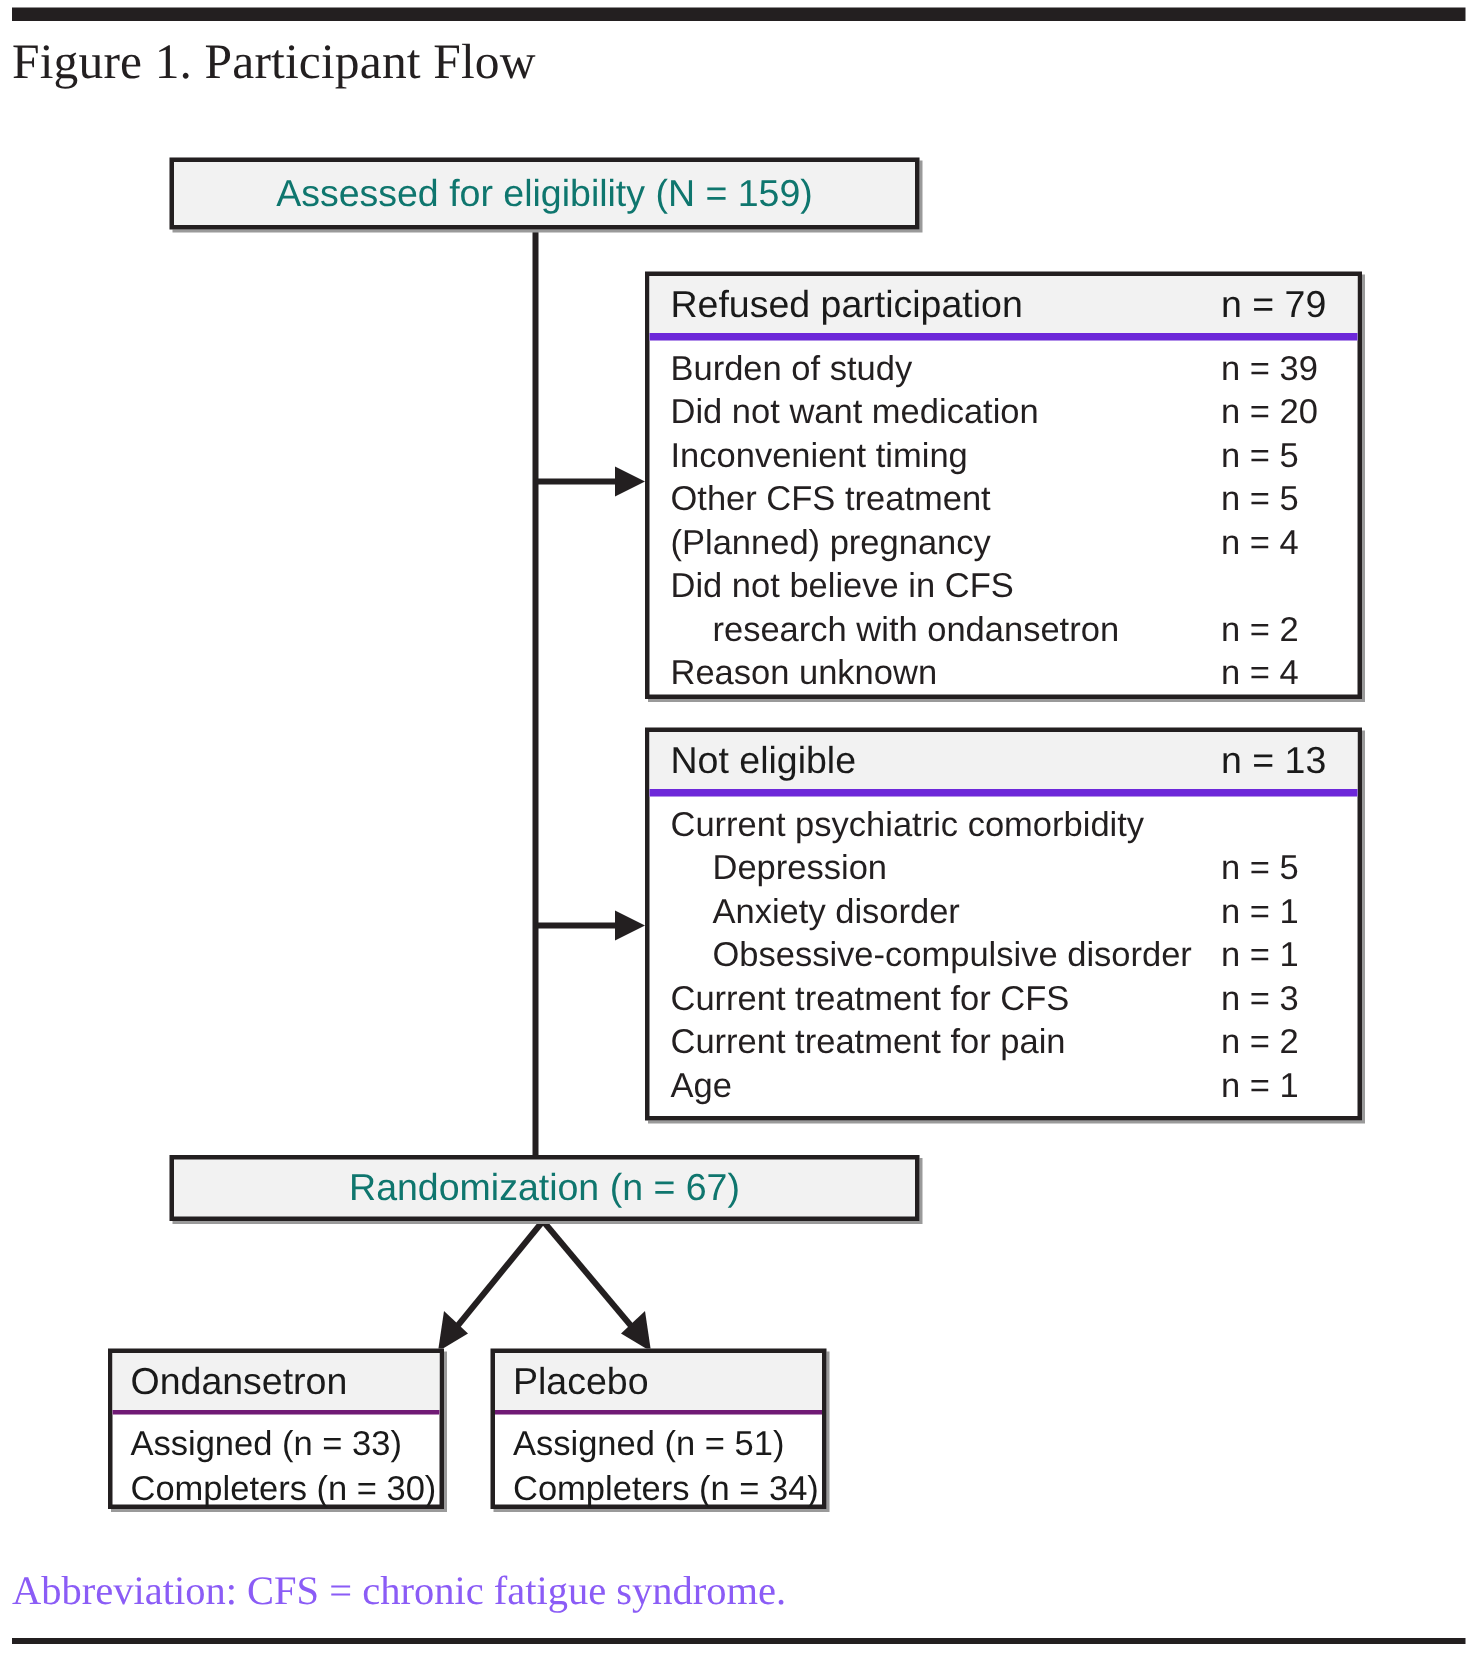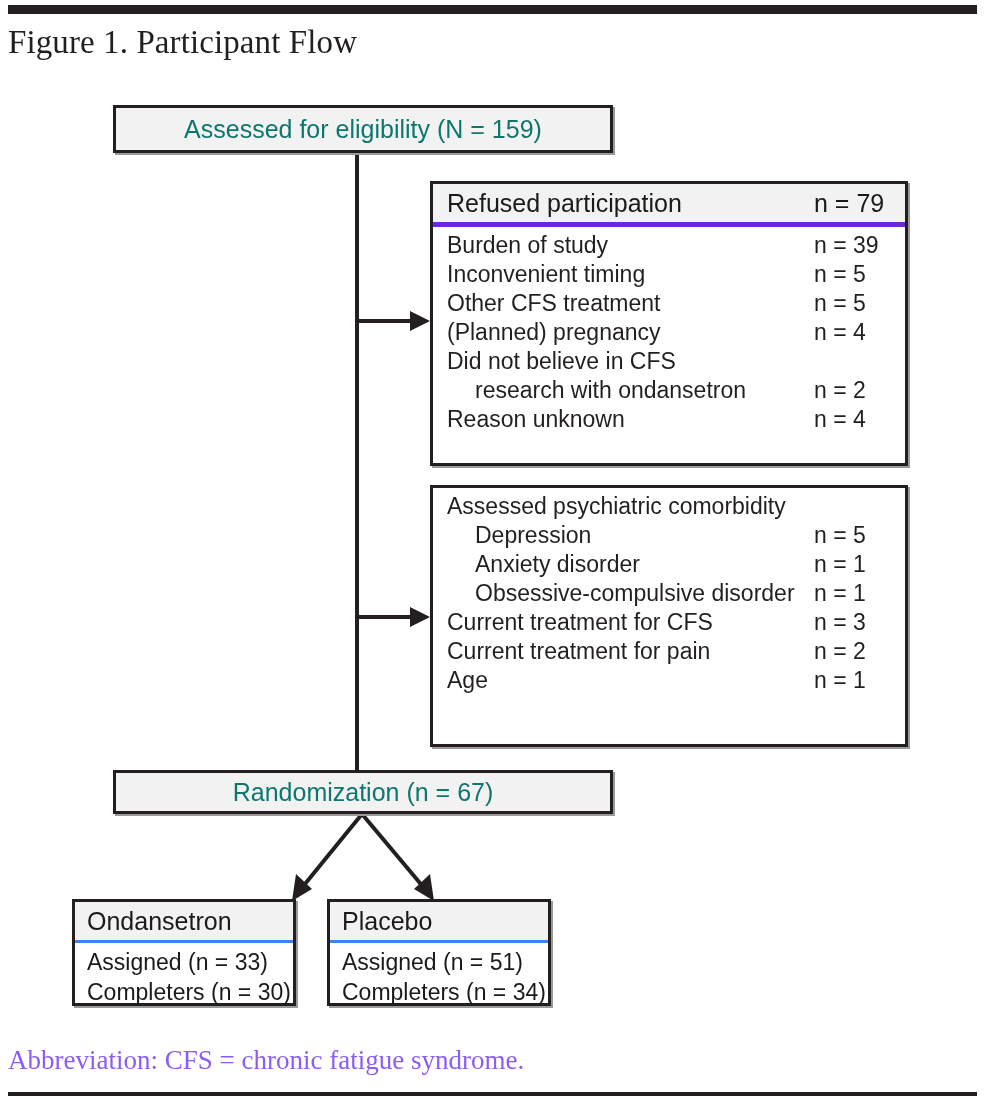--- a/index.html
+++ b/index.html
@@ -79,21 +79,21 @@
   }
   .row .n{
     font-size:23px;line-height:29px;white-space:nowrap;color:#231f20;
     position:absolute;
   }
   .row.indent .txt{ padding-left:28px; }
 
   
   .arm-head{
     background:#f2f2f2;
-    border-bottom:3px solid #3b82f6;
+    border-bottom:3px solid #701a75;
     box-sizing:border-box;
     display:flex;align-items:center;
     padding-left:12px;
   }
   .arm-head .t{font-size:25px;line-height:30px;white-space:nowrap;}
   .arm-body{box-sizing:border-box;padding:4px 0 2px 12px;}
   .arm-body .l{font-size:23px;line-height:30px;white-space:nowrap;display:block;}
 
   
   svg.wires{position:absolute;left:0;top:0;width:985px;height:1106px;pointer-events:none;}
@@ -133,20 +133,24 @@
   <div class="panel-head" style="height:43px;">
     <span class="h-label" style="padding-left:14px;">Refused participation</span>
     <span class="h-n" style="position:absolute;left:381px;">n = 79</span>
   </div>
   <div class="panel-body" id="refused-body">
       <div class="row">
         <span class="txt" style="padding-left: 14px;">Burden of study</span>
         <span class="n" style="left: 381px;">n = 39</span>
       </div>
       <div class="row">
+        <span class="txt" style="padding-left: 14px;">Did not want medication</span>
+        <span class="n" style="left: 381px;">n = 20</span>
+      </div>
+      <div class="row">
         <span class="txt" style="padding-left: 14px;">Inconvenient timing</span>
         <span class="n" style="left: 381px;">n = 5</span>
       </div>
       <div class="row">
         <span class="txt" style="padding-left: 14px;">Other CFS treatment</span>
         <span class="n" style="left: 381px;">n = 5</span>
       </div>
       <div class="row">
         <span class="txt" style="padding-left: 14px;">(Planned) pregnancy</span>
         <span class="n" style="left: 381px;">n = 4</span>
@@ -159,23 +163,27 @@
         <span class="n" style="left: 381px;">n = 2</span>
       </div>
       <div class="row">
         <span class="txt" style="padding-left: 14px;">Reason unknown</span>
         <span class="n" style="left: 381px;">n = 4</span>
       </div>
     </div>
 </div>
 
 <div class="box shadowed" style="left:430px;top:485px;width:478px;height:262px;">
+  <div class="panel-head" style="height:43px;">
+    <span class="h-label" style="padding-left:14px;">Not eligible</span>
+    <span class="h-n" style="position:absolute;left:381px;">n = 13</span>
+  </div>
   <div class="panel-body" id="not-eligible-body">
       <div class="row">
-        <span class="txt" style="padding-left: 14px;">Assessed psychiatric comorbidity</span>
+        <span class="txt" style="padding-left: 14px;">Current psychiatric comorbidity</span>
       </div>
       <div class="row indent">
         <span class="txt" style="padding-left: 42px;">Depression</span>
         <span class="n" style="left: 381px;">n = 5</span>
       </div>
       <div class="row indent">
         <span class="txt" style="padding-left: 42px;">Anxiety disorder</span>
         <span class="n" style="left: 381px;">n = 1</span>
       </div>
       <div class="row indent">

